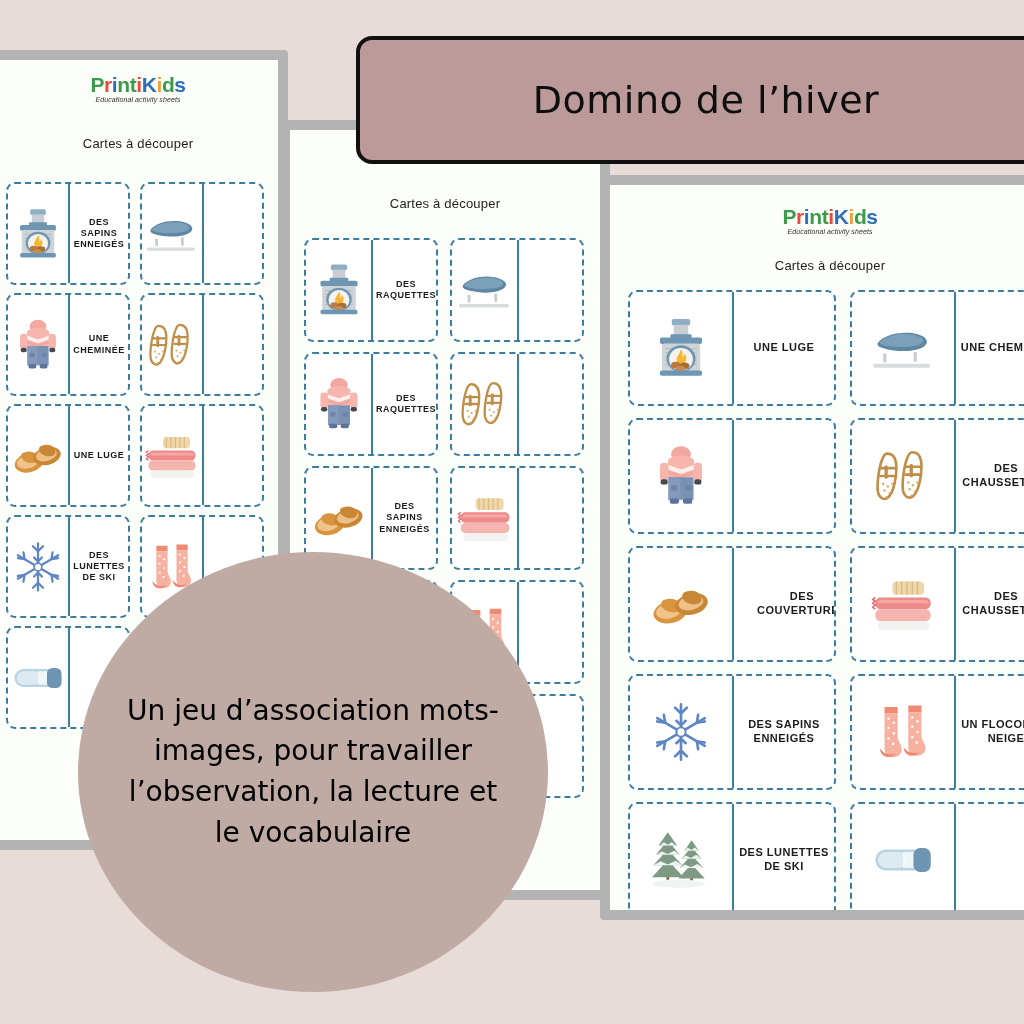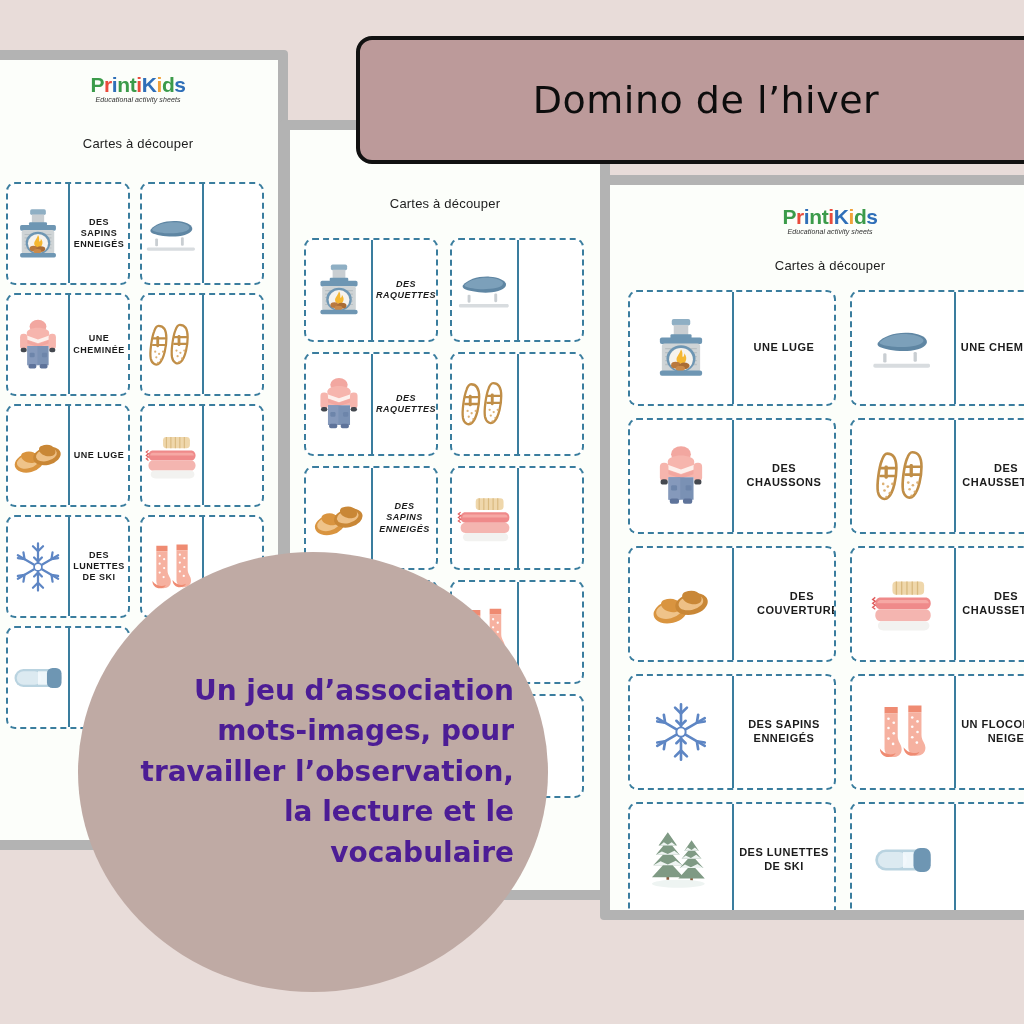--- a/index.html
+++ b/index.html
@@ -79,23 +79,22 @@
   .circle{
     position:absolute;border-radius:50%;
     background:#bfaaa4;
     display:flex;align-items:center;justify-content:center;
     text-align:center;
   }
   .circle-a{left:78px;top:552px;width:470px;height:440px;}
   .circle-b{left:593px;top:690px;width:302px;height:302px;}
   .circle-text{
     font-family:"DejaVu Sans", sans-serif;
-    color:#4c1d95;font-weight:700;line-height:1.45;
+    color:#000000;font-weight:400;line-height:1.45;
     padding:0 34px;
-    text-align:right;
   }
   .circle-a .circle-text{font-size:28px;}
   .circle-b .circle-text{font-size:32px;line-height:1.55;}
 </style>
 </head>
 <body>
 
 <div class="stage">
 
   <div id="sheets-host">
@@ -292,21 +291,21 @@
                 </svg>
               </div>
               <div class="card-word"></div>
             </div>
           </div>
         </div>
       </div>
       <div class="sheet" style="left: 280px; top: 120px; width: 330px; height: 780px;">
         <div class="sheet-inner">
           <div class="sheet-title" style="position: absolute; top: 66px; left: 0px; right: 0px; margin-top: 0px;">Cartes à découper</div>
-          <div class="grid" style="top: 108px; left: 14px; width: 280px; gap: 10px 12px; font-style: italic;">
+          <div class="grid" style="top: 108px; left: 14px; width: 280px; gap: 10px 12px;">
             <div class="card" style="width: 134px; height: 104px;">
               <div class="card-pic">
                 <svg class="ill" width="58" height="58" viewBox="0 0 100 100">
                   <rect x="36" y="6" width="28" height="10" rx="3" fill="#8fafc4"></rect>
                   <rect x="39" y="15" width="22" height="16" fill="#c9ced2"></rect>
                   <rect x="34" y="29" width="32" height="7" rx="2" fill="#6e96b3"></rect>
                   <rect x="18" y="34" width="64" height="10" rx="3" fill="#6e96b3"></rect>
                   <rect x="21" y="43" width="58" height="43" rx="4" fill="#cfd4d6"></rect>
                   <path d="M26 50h48v2H26zM26 56h48v2H26zM26 62h48v2H26zM26 68h48v2H26zM26 74h48v2H26z" fill="#b9c0c3"></path>
                   <ellipse cx="50" cy="66" rx="22" ry="20" fill="#6e96b3"></ellipse>
@@ -542,21 +541,20 @@
                   <rect x="19" y="55" width="11" height="8" rx="4" fill="#44484f"></rect>
                   <rect x="70" y="55" width="11" height="8" rx="4" fill="#44484f"></rect>
                   <path d="M31 52h38v34H31z" fill="#7a91b4"></path>
                   <rect x="31" y="52" width="18" height="34" fill="#8599bb"></rect>
                   <rect x="35" y="64" width="9" height="8" rx="2" fill="#6d85aa"></rect>
                   <rect x="57" y="64" width="9" height="8" rx="2" fill="#6d85aa"></rect>
                   <rect x="33" y="84" width="14" height="8" rx="3" fill="#5e739a"></rect>
                   <rect x="53" y="84" width="14" height="8" rx="3" fill="#5e739a"></rect>
                 </svg>
               </div>
-              <div class="card-word" style="font-size: 11px;">DES CHAUSSONS</div>
             </div>
             <div class="card" style="width: 208px; height: 116px;">
               <div class="card-pic">
                 <svg class="ill" width="66" height="66" viewBox="0 0 100 100">
                   <g fill="none" stroke="#c08e47" stroke-width="4">
                     <path d="M26 16c9 0 14 8 14 22s-4 36-12 44c-6 6-14 2-16-8-2-12 2-38 6-48 2-6 5-10 8-10z"></path>
                     <path d="M64 14c9 0 14 8 14 22s-4 36-12 44c-6 6-14 2-16-8-2-12 2-38 6-48 2-6 5-10 8-10z"></path>
                   </g>
                   <g fill="#c08e47">
                     <rect x="14" y="36" width="26" height="4" rx="2"></rect>

